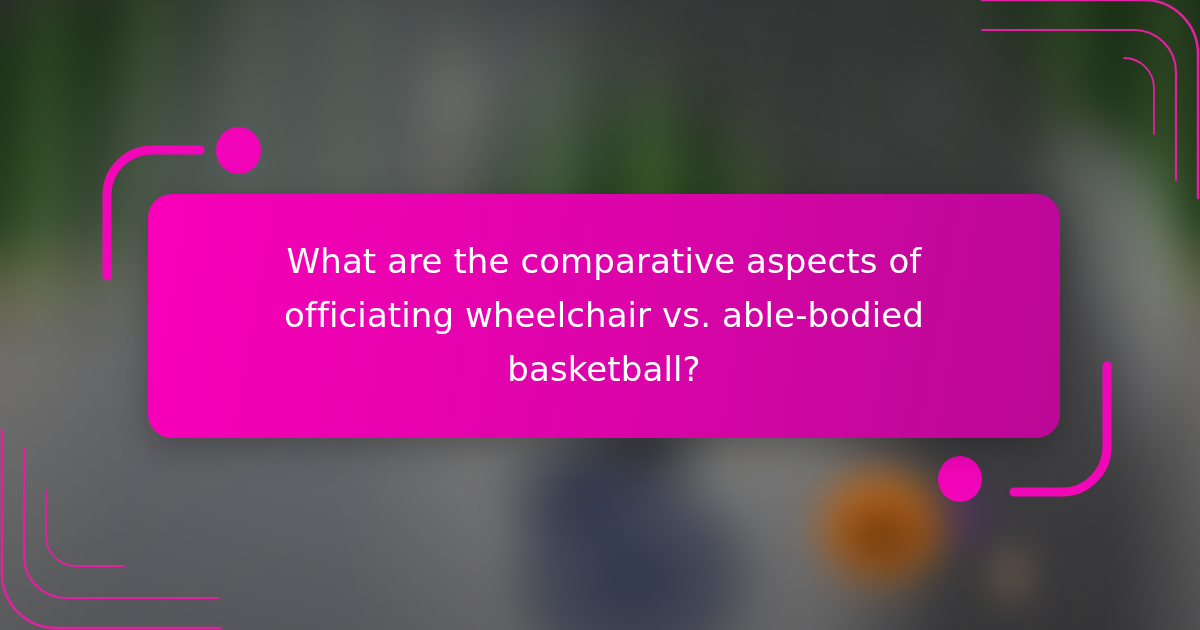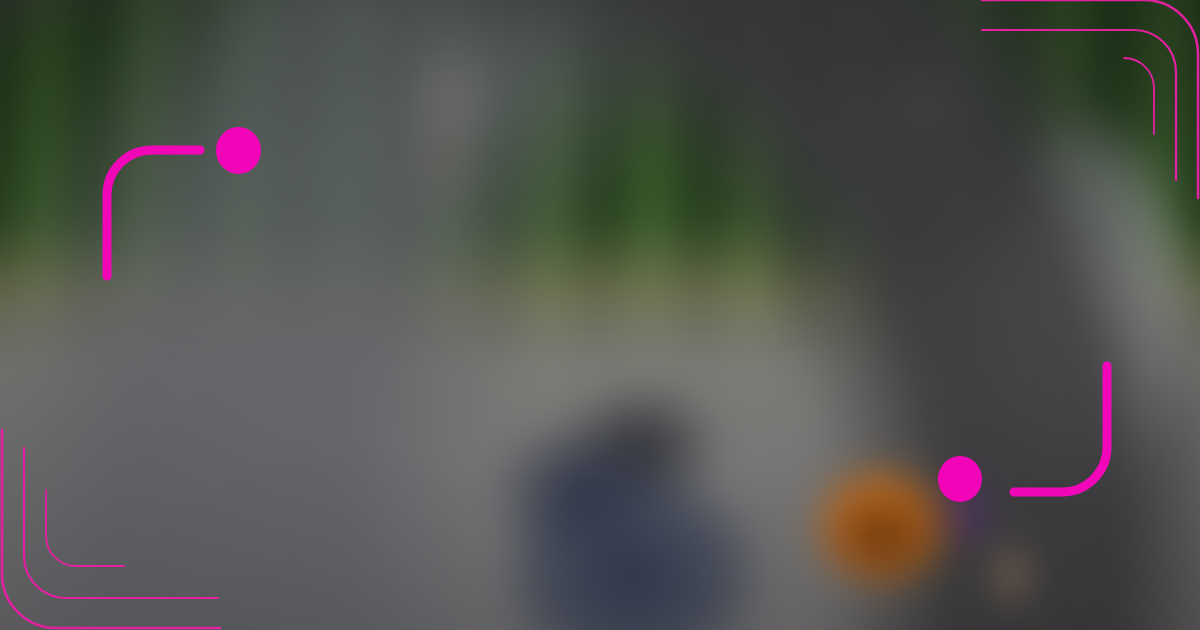--- a/index.html
+++ b/index.html
@@ -177,14 +177,17 @@
 
   <div class="bracket bracket-br">
     <svg width="120" height="150" viewBox="0 0 120 150">
       <path d="M 16 139 L 64 139 A 45 45 0 0 0 109 94 L 109 13"></path>
     </svg>
   </div>
 
   <div class="dot dot-tl"></div>
   <div class="dot dot-br"></div>
 
+  <div class="card">
+    <div class="card-question">What are the comparative aspects of officiating wheelchair vs. able-bodied basketball?</div>
+  </div>
 
 </div>
 
 </body></html>

